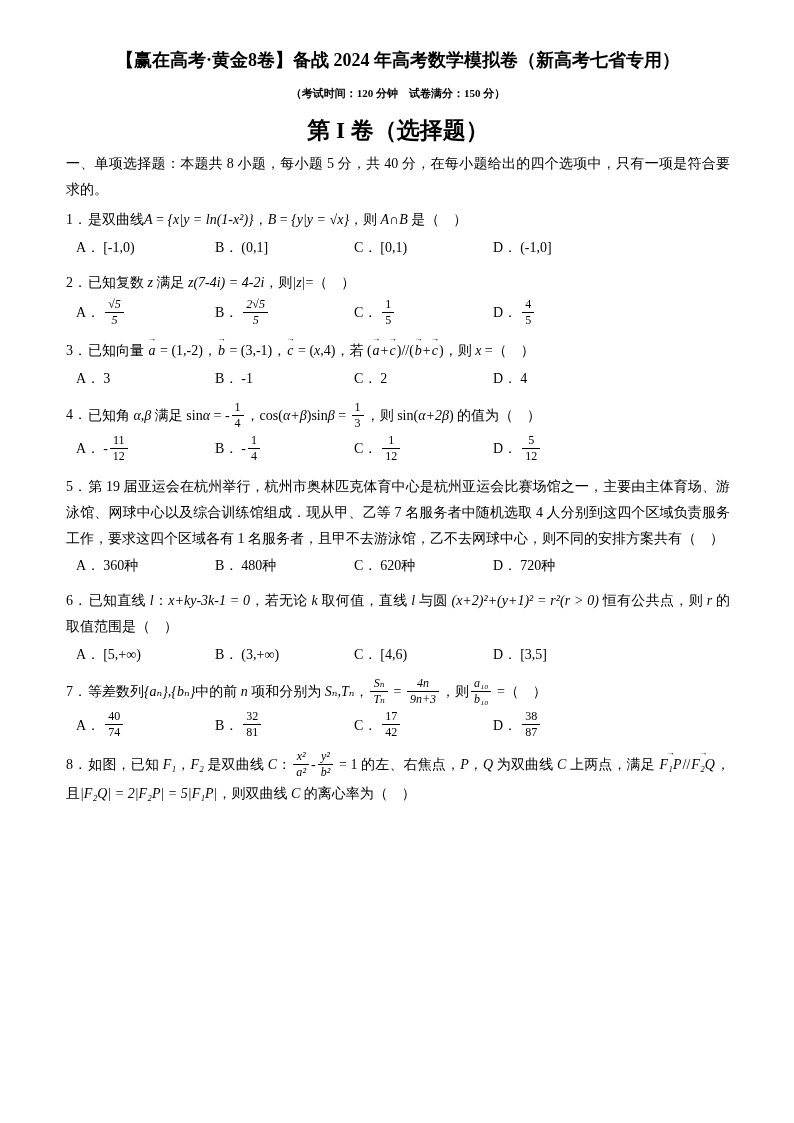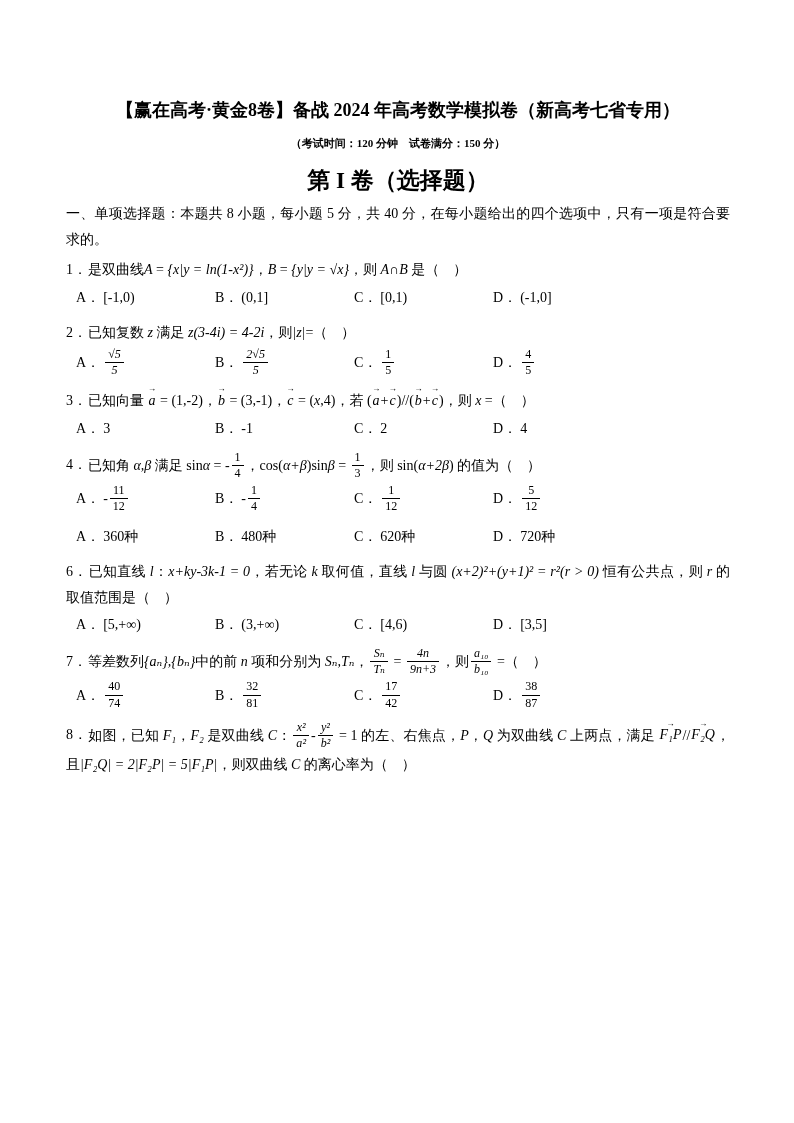--- a/index.html
+++ b/index.html
@@ -2,21 +2,21 @@
 <html><head>
 <meta charset="utf-8">
 <style>
   * { margin: 0; padding: 0; box-sizing: border-box; }
   html, body { background: #ffffff; }
   body {
     width: 794px; height: 1123px; overflow: hidden;
     color: #000;
     font-family: "Liberation Serif", "DejaVu Serif", serif;
   }
-  .page { padding: 98px 64px 40px 66px; }
+  .page { padding: 48px 64px 40px 66px; }
 
   .title {
     font-size: 18px; font-weight: 700; text-align: center;
     line-height: 1.35; margin-bottom: 14px;
   }
   .subtitle { font-size: 16px; text-align: center; margin-bottom: 9px; }
   .exam-info { font-size: 11px; font-weight: 700; text-align: center; margin-bottom: 14px; }
   .part-title { font-size: 23px; font-weight: 700; text-align: center; margin-bottom: 5px; }
 
   .intro, .stem {
@@ -75,21 +75,21 @@
             <span class="olabel">C．</span>
             <span>[0,1)</span>
           </div>
           <div class="option">
             <span class="olabel">D．</span>
             <span>(-1,0]</span>
           </div>
         </div>
       </div>
       <div class="question">
-        <div class="stem"><span class="qnum">2．</span><span>已知复数 </span><span class="mi">z</span><span> 满足 </span><span class="mi">z(3-4i) = 4-2i</span><span>，则</span><span class="mi">|z|</span><span>=（　）</span></div>
+        <div class="stem"><span class="qnum">2．</span><span>已知复数 </span><span class="mi">z</span><span> 满足 </span><span class="mi">z(7-4i) = 4-2i</span><span>，则</span><span class="mi">|z|</span><span>=（　）</span></div>
         <div class="options">
           <div class="option">
             <span class="olabel">A．</span>
             <span class="frac it">
               <span class="fnum">√5</span>
               <span class="fden">5</span>
             </span>
           </div>
           <div class="option">
             <span class="olabel">B．</span>
@@ -170,20 +170,21 @@
           <div class="option">
             <span class="olabel">D．</span>
             <span class="frac">
               <span class="fnum">5</span>
               <span class="fden">12</span>
             </span>
           </div>
         </div>
       </div>
       <div class="question">
+        <div class="stem"><span class="qnum">5．</span><span>第 19 届亚运会在杭州举行，杭州市奥林匹克体育中心是杭州亚运会比赛场馆之一，主要由主体育场、游泳馆、网球中心以及综合训练馆组成．现从甲、乙等 7 名服务者中随机选取 4 人分别到这四个区域负责服务工作，要求这四个区域各有 1 名服务者，且甲不去游泳馆，乙不去网球中心，则不同的安排方案共有（　）</span></div>
         <div class="options">
           <div class="option">
             <span class="olabel">A．</span>
             <span>360种</span>
           </div>
           <div class="option">
             <span class="olabel">B．</span>
             <span>480种</span>
           </div>
           <div class="option">

